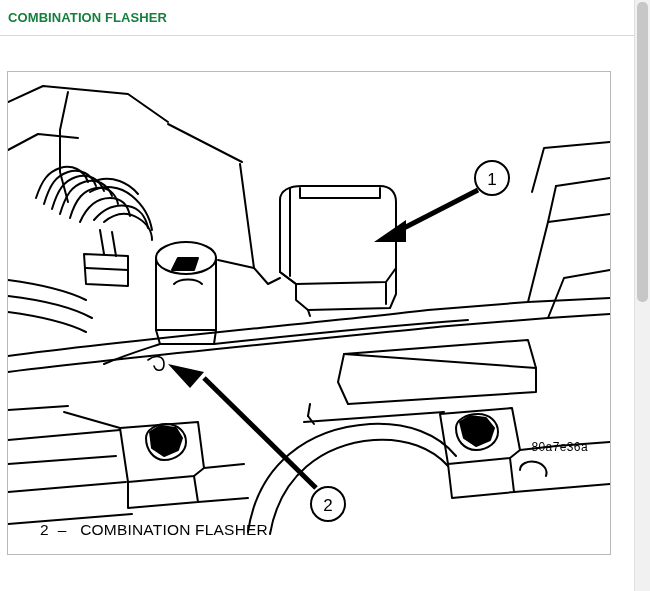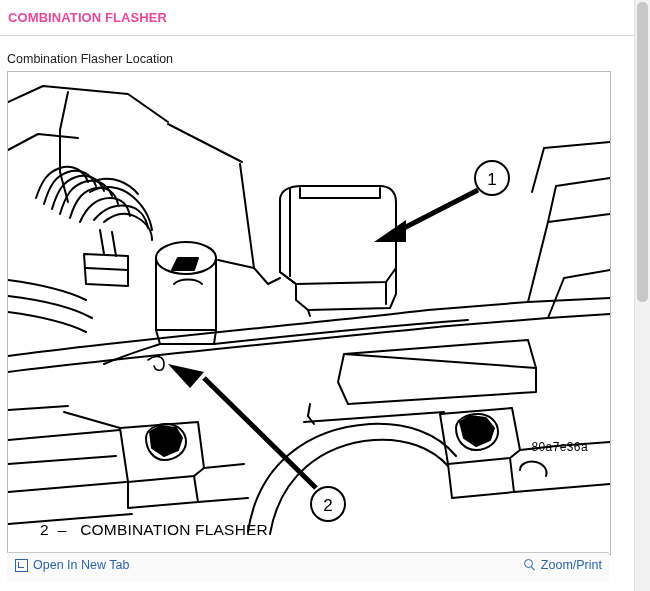--- a/index.html
+++ b/index.html
@@ -19,21 +19,21 @@
     height: 591px;
     position: relative;
     background: #ffffff;
   }
   .title {
     position: absolute;
     left: 8px;
     top: 10px;
     font-size: 13px;
     font-weight: bold;
-    color: #ec4899;
+    color: #15803d;
     letter-spacing: 0.1px;
   }
   .divider {
     position: absolute;
     left: 0;
     top: 35px;
     width: 650px;
     height: 1px;
     background: #d7d7d7;
   }
@@ -175,21 +175,20 @@
   }
 </style>
 </head>
 <body>
 
 <div class="page">
 
   <div class="title">COMBINATION FLASHER</div>
   <div class="divider"></div>
 
-  <div class="caption">Combination Flasher Location</div>
 
   <div class="figure-box">
 
     <svg class="figure-svg" width="602" height="482" viewBox="0 0 602 482">
       <g fill="none" stroke="#000000" stroke-width="2" stroke-linecap="round" stroke-linejoin="round">
 
         <path d="M0 30 L35 14 L120 22 L160 50"></path>
         <path d="M0 78 L30 62 L70 66"></path>
         <path d="M60 20 L52 58 L52 100 L60 130"></path>
 
@@ -296,28 +295,18 @@
     </svg>
 
     <div class="partno">80a7e36a</div>
 
     <div class="legend">
       <span class="lrow">2  –   COMBINATION FLASHER</span>
       
     </div>
   </div>
 
-  <div class="footer">
-    <div class="footer-left">
-      <span class="icon-sq"></span>
-      <span>Open In New Tab</span>
-    </div>
-    <div class="footer-right">
-      <span class="icon-mag"></span>
-      <span>Zoom/Print</span>
-    </div>
-  </div>
 
   <div class="scrollbar">
     <div class="scroll-thumb"></div>
   </div>
 
 </div>
 
 </body></html>

